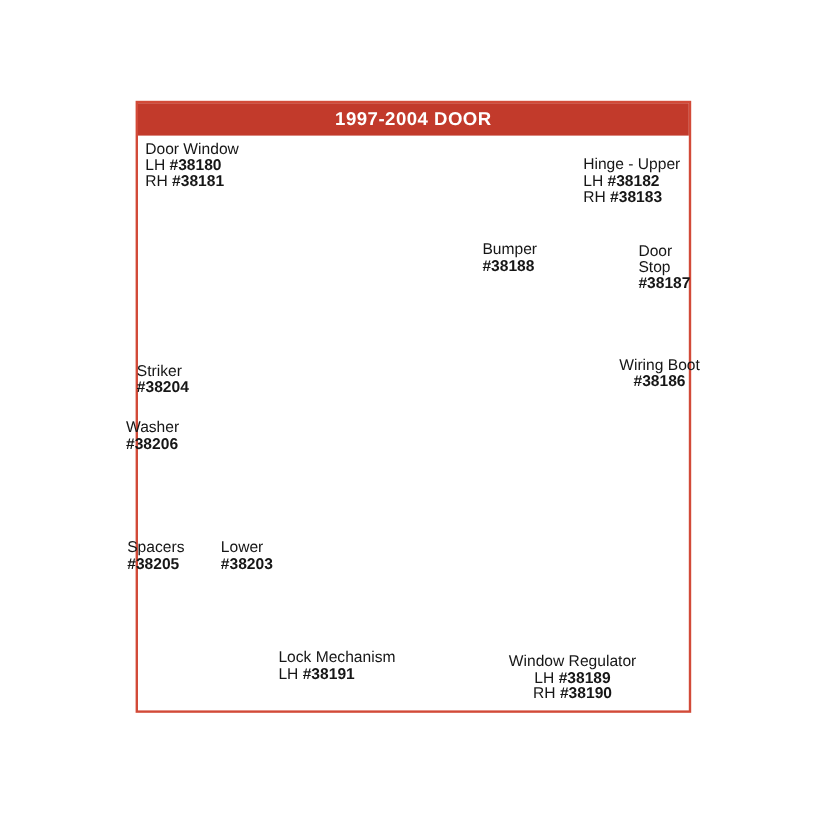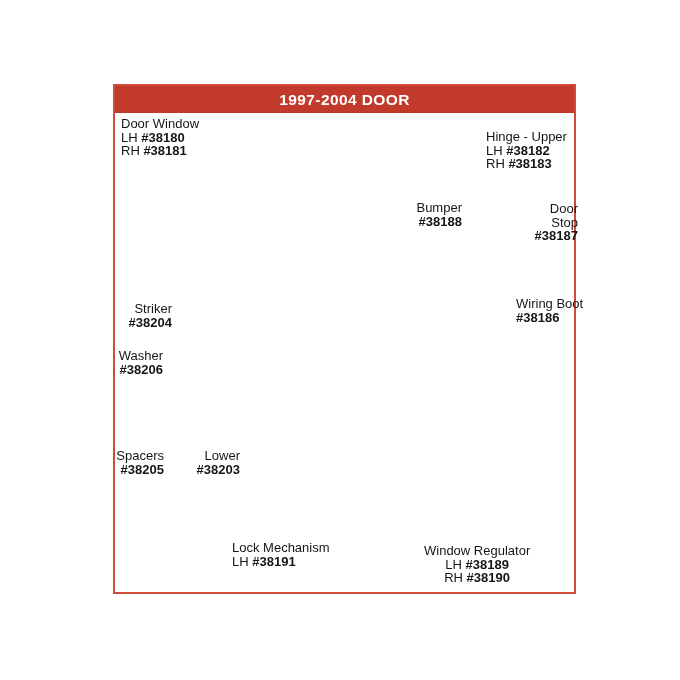--- a/index.html
+++ b/index.html
@@ -10,21 +10,21 @@
   #frame { position:absolute; left:113px; top:84px; width:463px; height:510px;
            border:2px solid var(--border); background:#fff;padding-left:16px; }
   #titlebar { position:absolute; left:0; top:0; right:0; height:27px; background:var(--accent);
               color:#fff; display:flex; align-items:center; justify-content:center;
               font-weight:bold; font-size:15.5px; letter-spacing:.4px; }
   #art { position:absolute; left:0; top:0; width:680px; height:680px; }
   .ink  { stroke:var(--ink); fill:none; stroke-width:1.15; stroke-linecap:round; stroke-linejoin:round; }
   .inkh { stroke:var(--ink); fill:none; stroke-width:1.5; stroke-linecap:round; }
   .leader { stroke:var(--leader); stroke-width:2; fill:none; }
   .callout { position:absolute; color:#161616; font-size:13px; line-height:13.6px; white-space:nowrap; }
-  .callout.center { text-align:right; }
+  .callout.center { text-align:left; }
   .callout .num { font-weight:700; }
 </style>
 </head>
 <body>
 <div id="stage">
 
 <svg id="art" viewBox="0 0 680 680">
 
   <g>
 
@@ -165,21 +165,21 @@
   <div>Bumper</div>
   <div><span class="num">#38188</span></div>
 </div>
 
 <div class="callout center" style="left:532px;top:202px;width:46px;">
   <div>Door</div>
   <div>Stop</div>
   <div><span class="num">#38187</span></div>
 </div>
 
-<div class="callout" style="left:516px;top:297px;">
+<div class="callout" style="left:516px;top:297px;text-align:center;">
   <div>Wiring Boot</div>
   <div><span class="num">#38186</span></div>
 </div>
 
 
 <div class="callout center" style="left:114px;top:302px;width:58px;">
   <div>Striker</div>
   <div><span class="num">#38204</span></div>
 </div>
 

